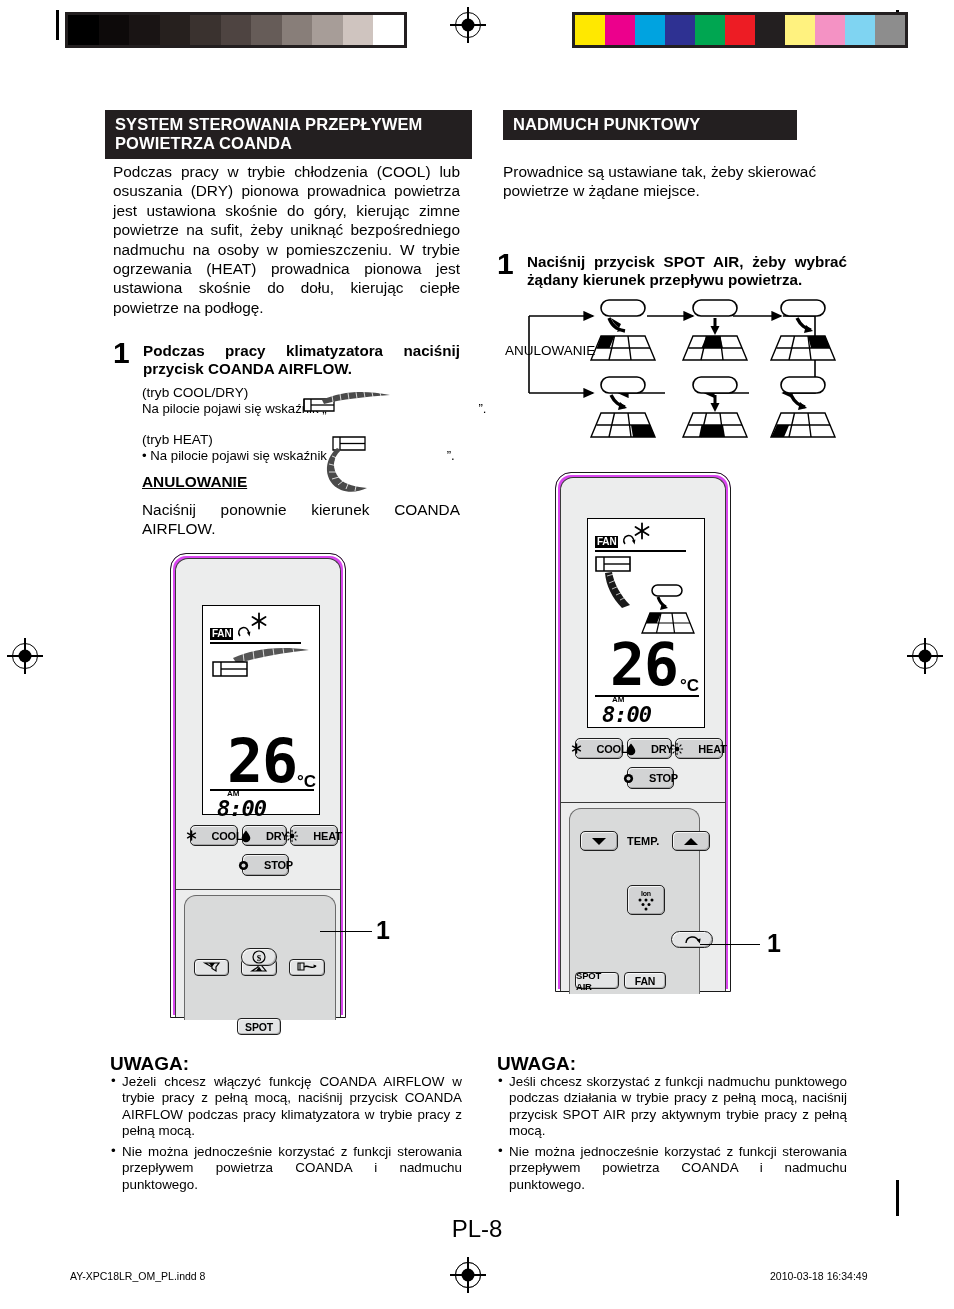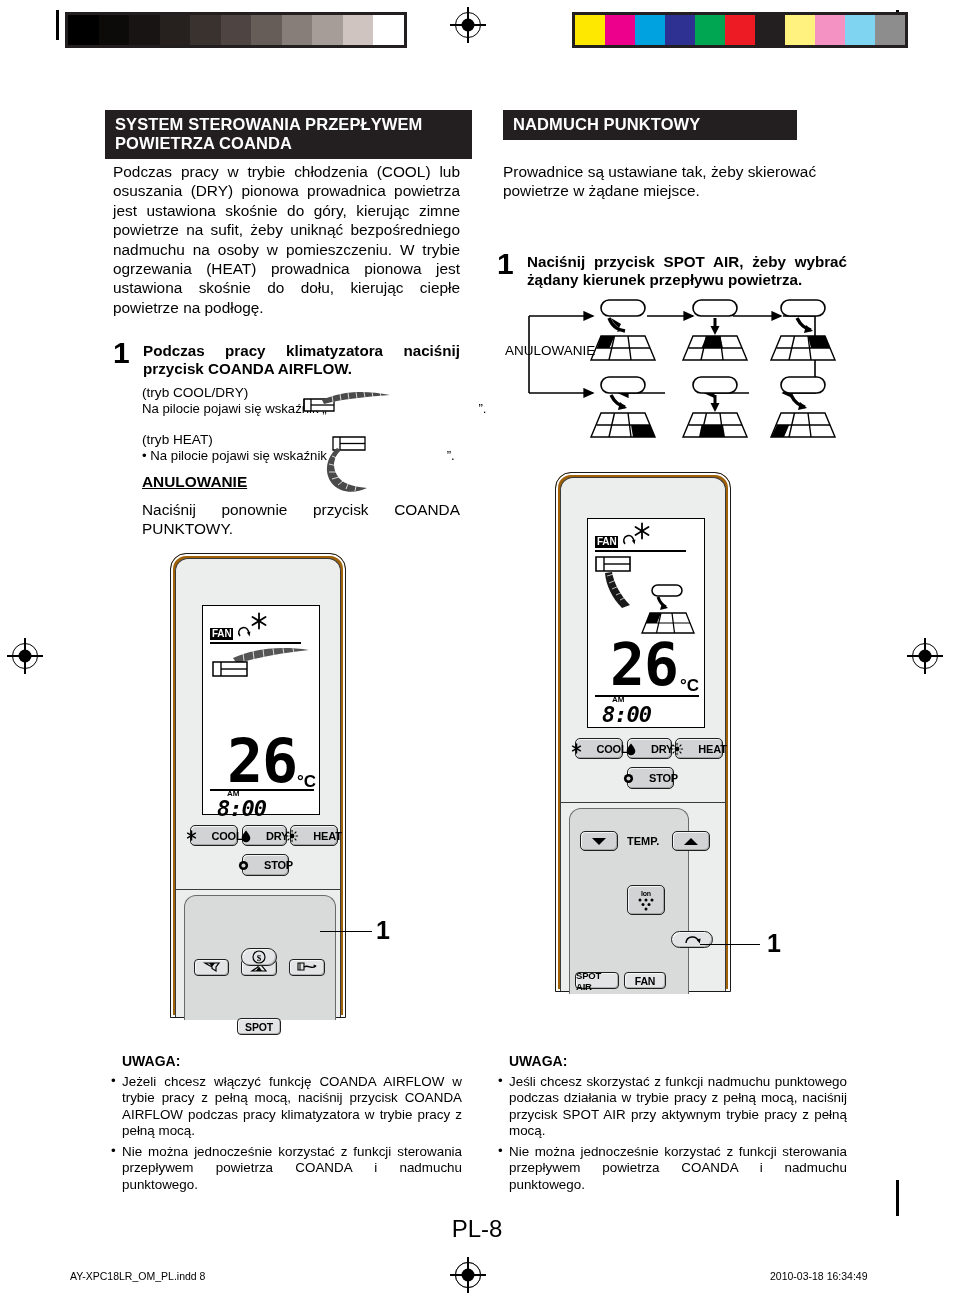--- a/index.html
+++ b/index.html
@@ -55,32 +55,32 @@
     margin-left: 30px; font-weight: bold; font-size: 15.2px;
     line-height: 18.4px; text-align: justify;
   }
   .sub-txt { font-size: 13.6px; line-height: 16.4px; }
   .sub-txt.small { font-size: 13.2px; line-height: 16px; }
   .cancel-h {
     font-weight: bold; font-size: 15.4px; text-decoration: underline;
     display: inline-block;
   }
 
-  .note-title { font-weight: bold; font-size: 14px; margin-left: 12px; }
+  .note-title { font-weight: bold; font-size: 19px; }
   .note-list { list-style: none; font-size: 13.4px; line-height: 16.3px; }
   .note-list li {
     position: relative; padding-left: 12px; margin-top: 5px;
     text-align: justify;
   }
   .note-list li .b { position: absolute; left: 1px; top: -1px; }
 
   
   .remote {
     position: absolute; border: 1.6px solid #1a1a1a;
-    border-radius: 16px 16px 0 0; background: #a16207;
+    border-radius: 16px 16px 0 0; background: #d946ef;
     box-shadow: inset 0 0 0 2px #fff;
   }
   .remote-inner {
     position: absolute; left: 4px; right: 4px; top: 4px; bottom: 0;
     border: 1.3px solid #3a3a3a; border-bottom: none;
     border-radius: 13px 13px 0 0; background: #eceded;
   }
   .lcd {
     position: absolute; background: #fff; border: 1.6px solid #000;
   }
@@ -222,21 +222,21 @@
           <path d="M23 51 L28 47"></path>
           <path d="M31 55 L33 50"></path>
         <path d="M40 57 L41 52"></path>
       </g>
     </svg>
   </span>
   <span style="margin-left:108px;">”.</span>
 </div>
 
 <div class="abs cancel-h" style="left:142px;top:473px;">ANULOWANIE</div>
-<div class="abs body-txt" style="left:142px;top:500px;width:318px;">Naciśnij ponownie przycisk COANDA PUNKTOWY.</div>
+<div class="abs body-txt" style="left:142px;top:500px;width:318px;">Naciśnij ponownie kierunek COANDA AIRFLOW.</div>
 
 <div class="remote" style="left:170px;top:553px;width:176px;height:465px;">
   <div class="remote-inner">
 
     <div class="lcd" style="left:26px;top:46px;width:118px;height:210px;">
       <span class="abs" style="left:46px;top:5px;">
         <svg width="20" height="20" viewBox="0 0 20 20">
           <g stroke="#000" stroke-width="1.8" stroke-linecap="round">
             <path d="M10 2.5 L10 17.5"></path>
               <path d="M3.5 6 L16.5 14"></path>
@@ -595,21 +595,21 @@
         <svg width="11" height="11" viewBox="0 0 11 11">
             <circle cx="5.5" cy="5.5" r="4.6" fill="#000"></circle>
             <circle cx="5.5" cy="5.5" r="2" fill="#d2d3d4"></circle>
           </svg>
       </span>
       <span>STOP</span>
     </div>
 
     <div class="panel-div" style="top:324px;"></div>
 
-    <div class="lower-panel" style="left:8px;top:330px;width:120px;height:186px;">
+    <div class="lower-panel" style="left:8px;top:330px;width:131px;height:186px;">
       <div class="btn" style="left:10px;top:22px;width:38px;height:20px;">
         <span>
           <svg width="16" height="9" viewBox="0 0 16 9">
               <path d="M1 1 L15 1 L8 8 Z" fill="#000"></path>
             </svg>
         </span>
       </div>
       <div class="abs" style="left:57px;top:26px;font-size:11px;font-weight:bold;">TEMP.</div>
       <div class="btn" style="left:102px;top:22px;width:38px;height:20px;">
         <span>

